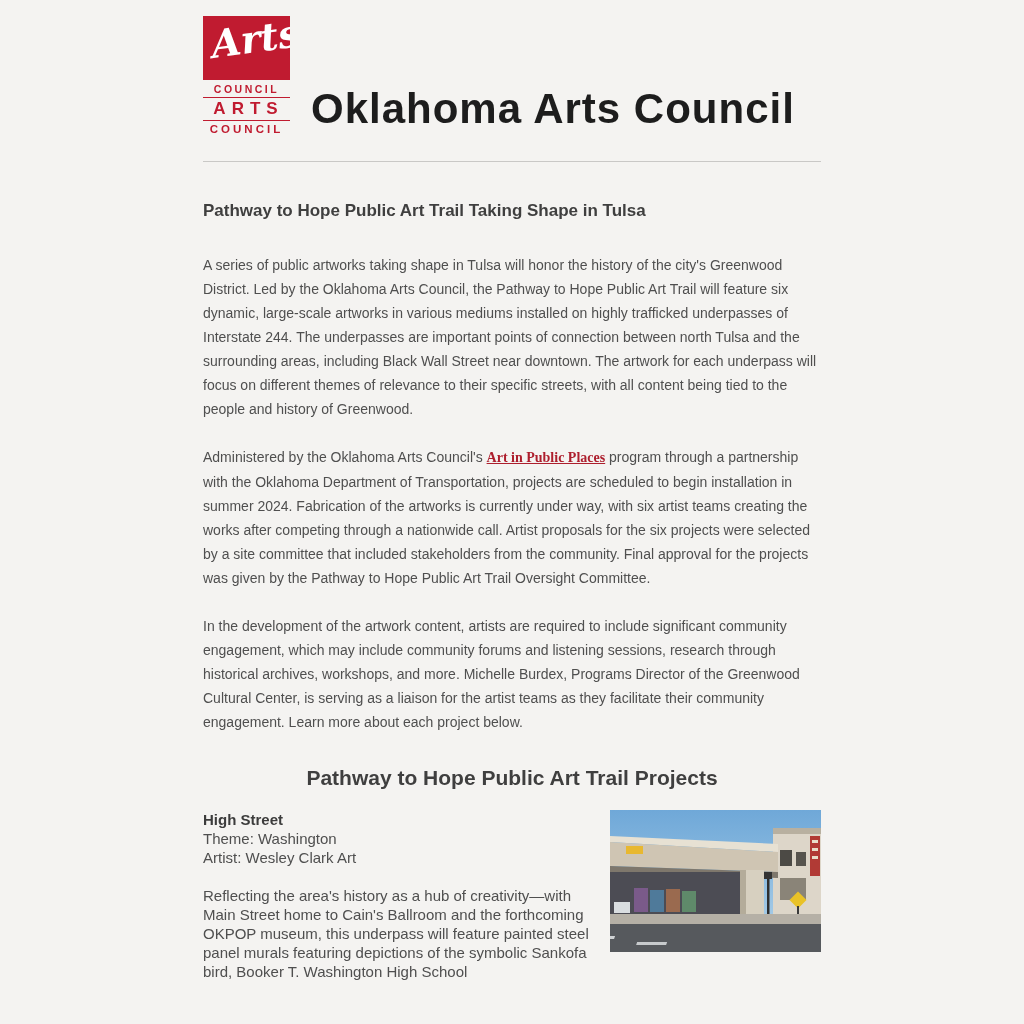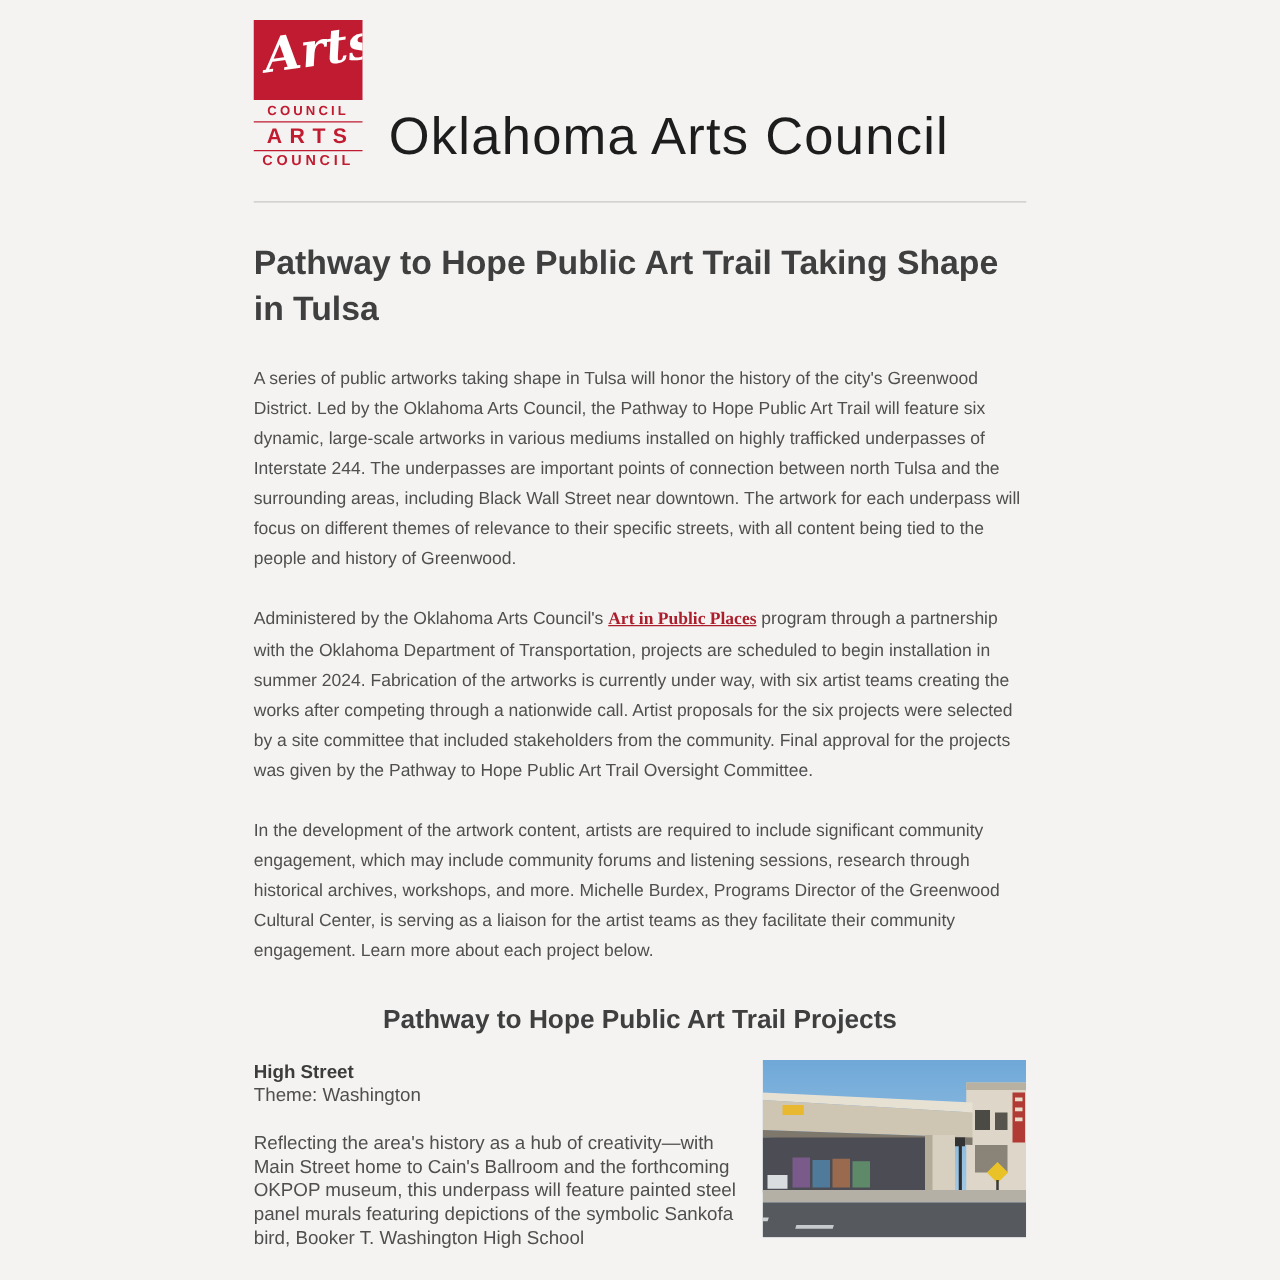--- a/index.html
+++ b/index.html
@@ -48,36 +48,36 @@
     display: block; font-size: 17px; font-weight: bold; letter-spacing: 6px;
     padding: 1px 0 1px 4px;
     border-bottom: 1.5px solid var(--brand_red);
   }
   .logo-lines .l3 {
     display: block; font-size: 11.5px; font-weight: bold; letter-spacing: 3px;
     padding-top: 2px;
   }
   .brand-title {
     font-size: 42px;
-    font-weight: 400;
+    font-weight: 700;
     letter-spacing: 1px;
     color: #1d1d1d;
     margin-left: 20px;
     margin-bottom: 2px;
     white-space: nowrap;
   }
   .divider {
     border: none;
     border-top: 1px solid #c9c8c6;
     margin: 26px 0 0 0;
   }
   
   h1 {
     margin: 30px 0 24px 0;
-    font-size: 27px;
+    font-size: 17px;
     line-height: 37px;
     color: var(--text_dark);
     font-weight: 700;
   }
   p.body-par {
     margin: 0 0 24px 0;
     font-size: 14px;
     line-height: 24px;
     color: var(--text_body);
   }
@@ -140,20 +140,21 @@
   <p class="body-par"><span>Administered by the Oklahoma Arts Council's </span><a href="#" class="red-link">Art in Public Places</a><span> program through a partnership with the Oklahoma Department of Transportation, projects are scheduled to begin installation in summer 2024. Fabrication of the artworks is currently under way, with six artist teams creating the works after competing through a nationwide call. Artist proposals for the six projects were selected by a site committee that included stakeholders from the community. Final approval for the projects was given by the Pathway to Hope Public Art Trail Oversight Committee.</span></p>
 
   <p class="body-par">In the development of the artwork content, artists are required to include significant community engagement, which may include community forums and listening sessions, research through historical archives, workshops, and more. Michelle Burdex, Programs Director of the Greenwood Cultural Center, is serving as a liaison for the artist teams as they facilitate their community engagement. Learn more about each project below.</p>
 
   <h2>Pathway to Hope Public Art Trail Projects</h2>
 
   <div class="project">
     <div class="project-text">
       <div class="project-name">High Street</div>
       <div>Theme: Washington</div>
+      <div>Artist: Wesley Clark Art</div>
       <p class="project-desc">Reflecting the area's history as a hub of creativity—with Main Street home to Cain's Ballroom and the forthcoming OKPOP museum, this underpass will feature painted steel panel murals featuring depictions of the symbolic Sankofa bird, Booker T. Washington High School</p>
     </div>
 
     <div class="project-photo">
       <svg width="211" height="142" viewBox="0 0 211 142" xmlns="http://www.w3.org/2000/svg">
         <defs>
           <linearGradient id="sky" x1="0" y1="0" x2="0" y2="1">
             <stop offset="0" stop-color="#6fa8d8"></stop>
             <stop offset="1" stop-color="#b3d4ea"></stop>
           </linearGradient>

